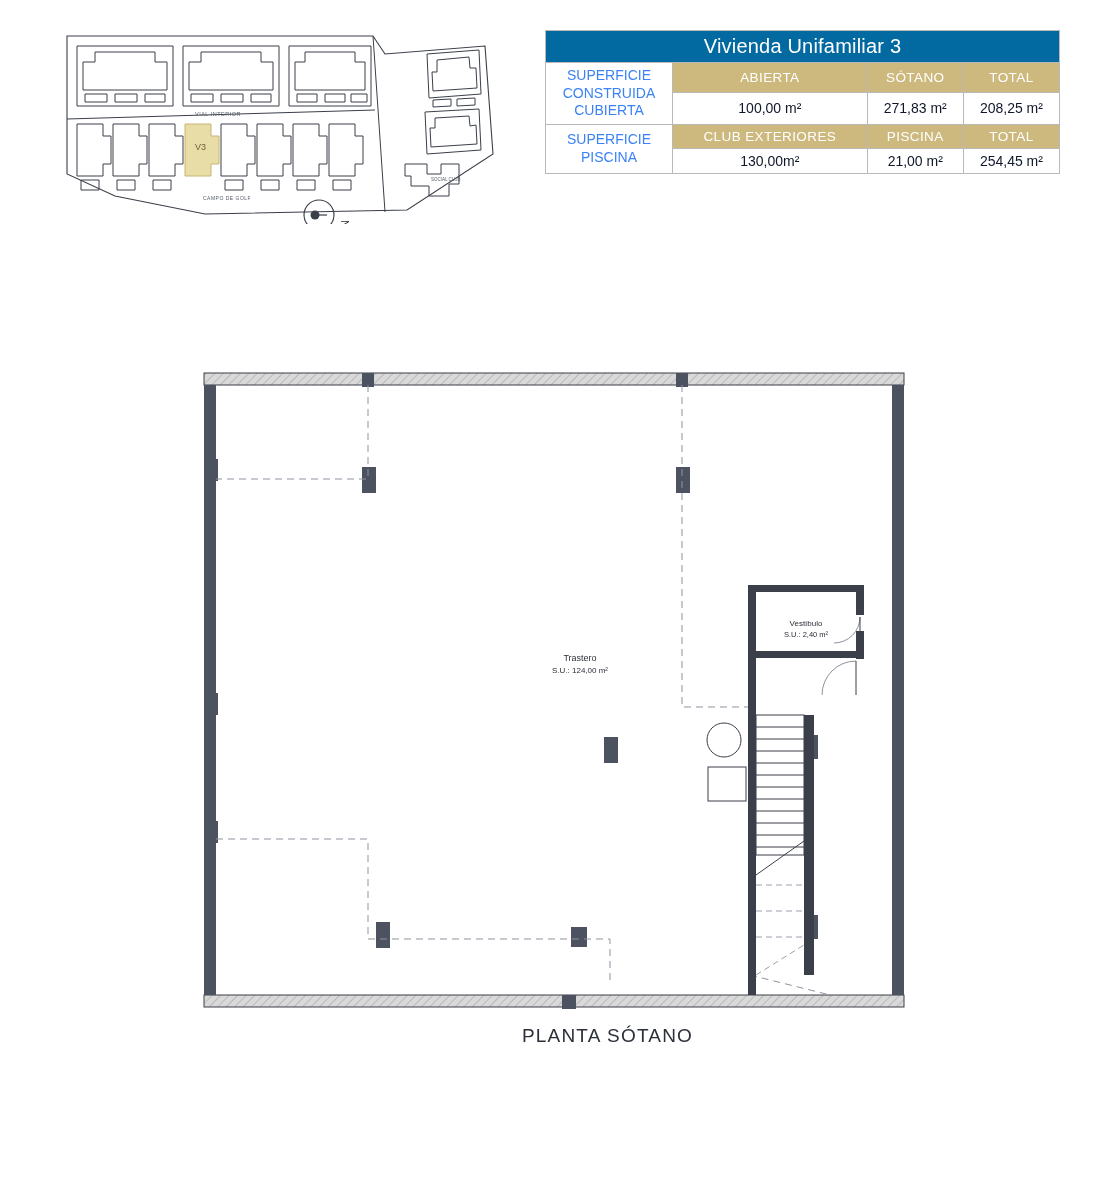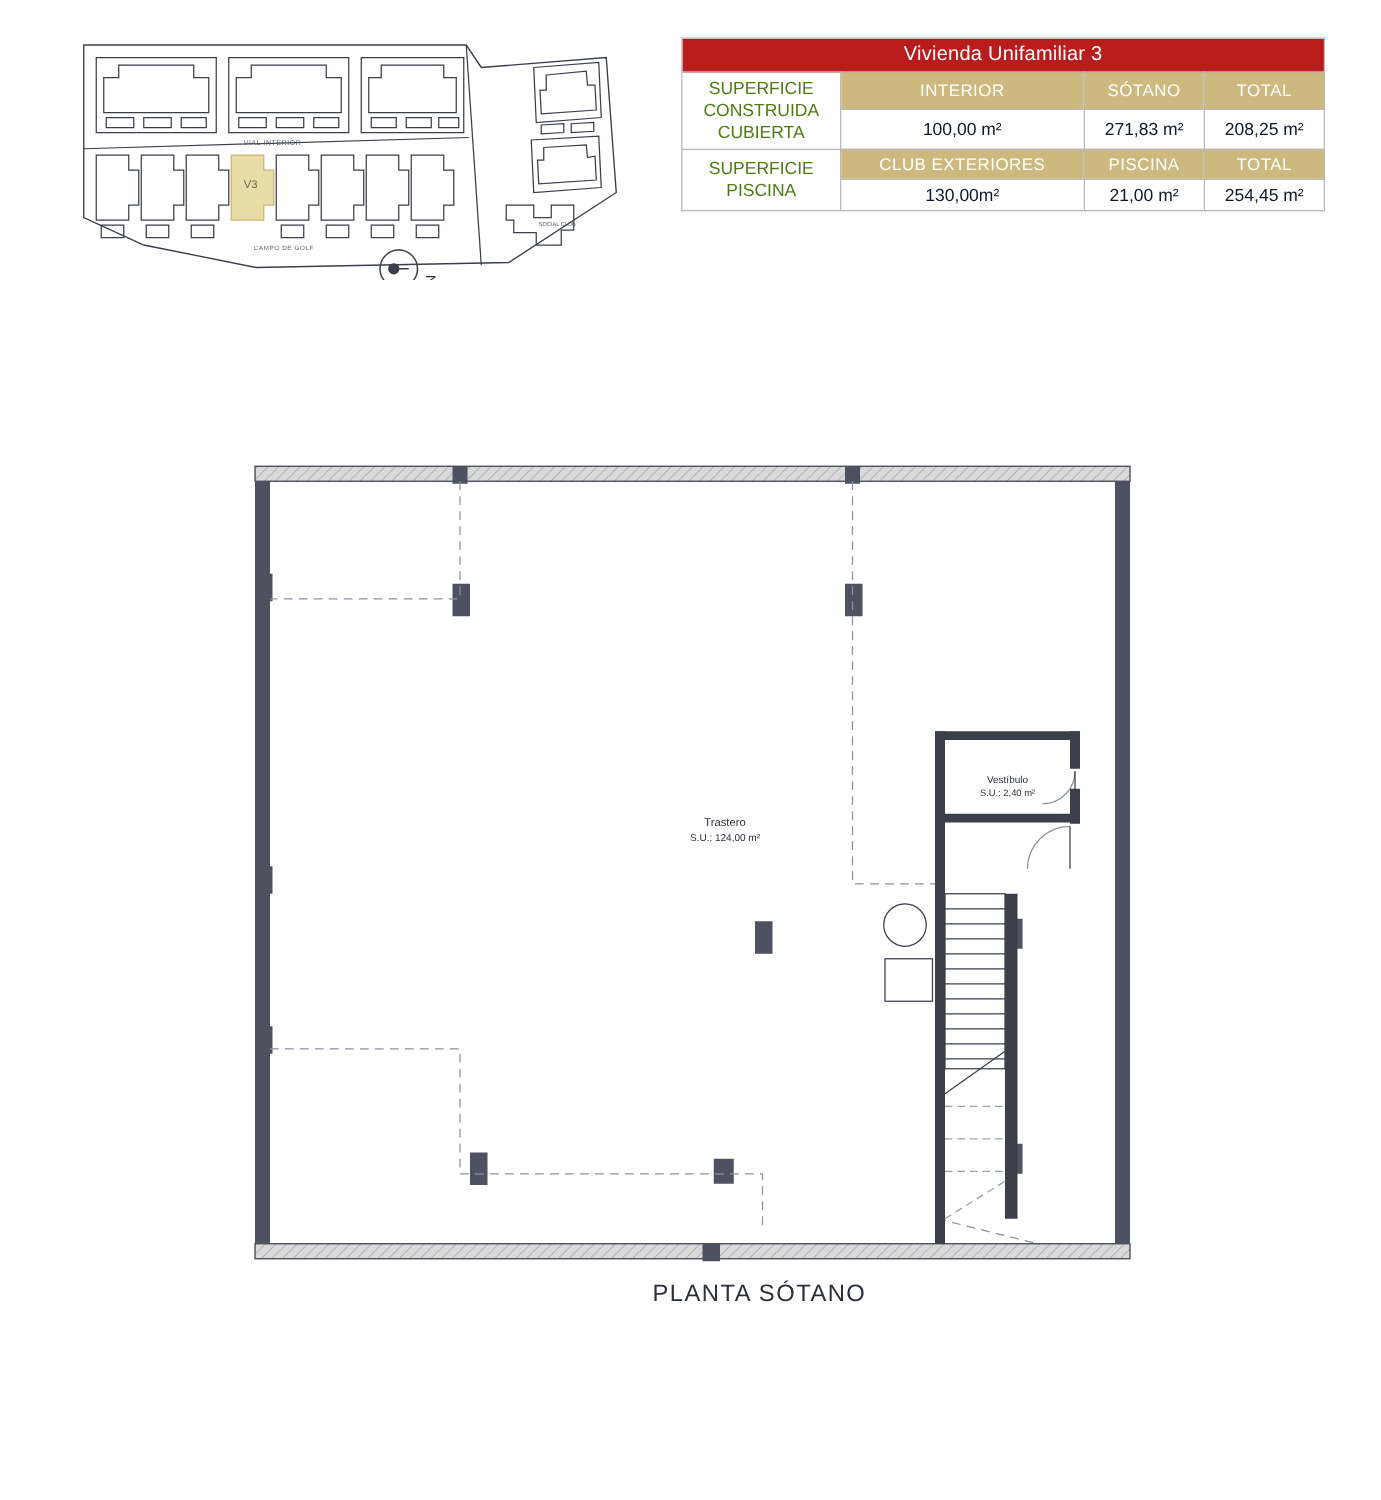--- a/index.html
+++ b/index.html
@@ -36,37 +36,37 @@
     font-size: 13px;
   }
   #areas-table td, #areas-table th {
     border: 1px solid #b9b9b9;
     text-align: center;
     vertical-align: middle;
     padding: 4px 2px;
     font-weight: normal;
   }
   .tbl-title {
-    background: #b91c1c;
+    background: #0369a1;
     color: #ffffff;
-    font-size: 16px;
+    font-size: 20px;
     letter-spacing: .2px;
     padding: 7px 0;
   }
   .tbl-head {
     background: #cdb97e;
     color: #ffffff;
     font-size: 13.5px;
     letter-spacing: .4px;
   }
   .tbl-rowlabel {
     width: 122px;
     font-size: 14px;
     line-height: 1.25;
-    color: #4d7c0f;
+    color: #3b82f6;
   }
   .tbl-val {
     font-size: 14px;
     color: #0f172a;
     padding: 9px 0;
   }
   .tbl-total {
     font-weight: bold;
   }
 
@@ -172,21 +172,21 @@
   </svg>
 </div>
 
 <table id="areas-table">
   <tbody>
       <tr>
     <td class="tbl-title" colspan="4">Vivienda Unifamiliar 3</td>
   </tr>
   <tr>
     <td class="tbl-rowlabel" rowspan="2">SUPERFICIE CONSTRUIDA CUBIERTA</td>
-    <td class="tbl-head">INTERIOR</td>
+    <td class="tbl-head">ABIERTA</td>
     <td class="tbl-head">SÓTANO</td>
     <td class="tbl-head">TOTAL</td>
   </tr>
   <tr>
     <td class="tbl-val">100,00 m²</td>
     <td class="tbl-val">271,83 m²</td>
     <td class="tbl-val tbl-total">208,25 m²</td>
   </tr>
   <tr>
     <td class="tbl-rowlabel" rowspan="2">SUPERFICIE PISCINA</td>

